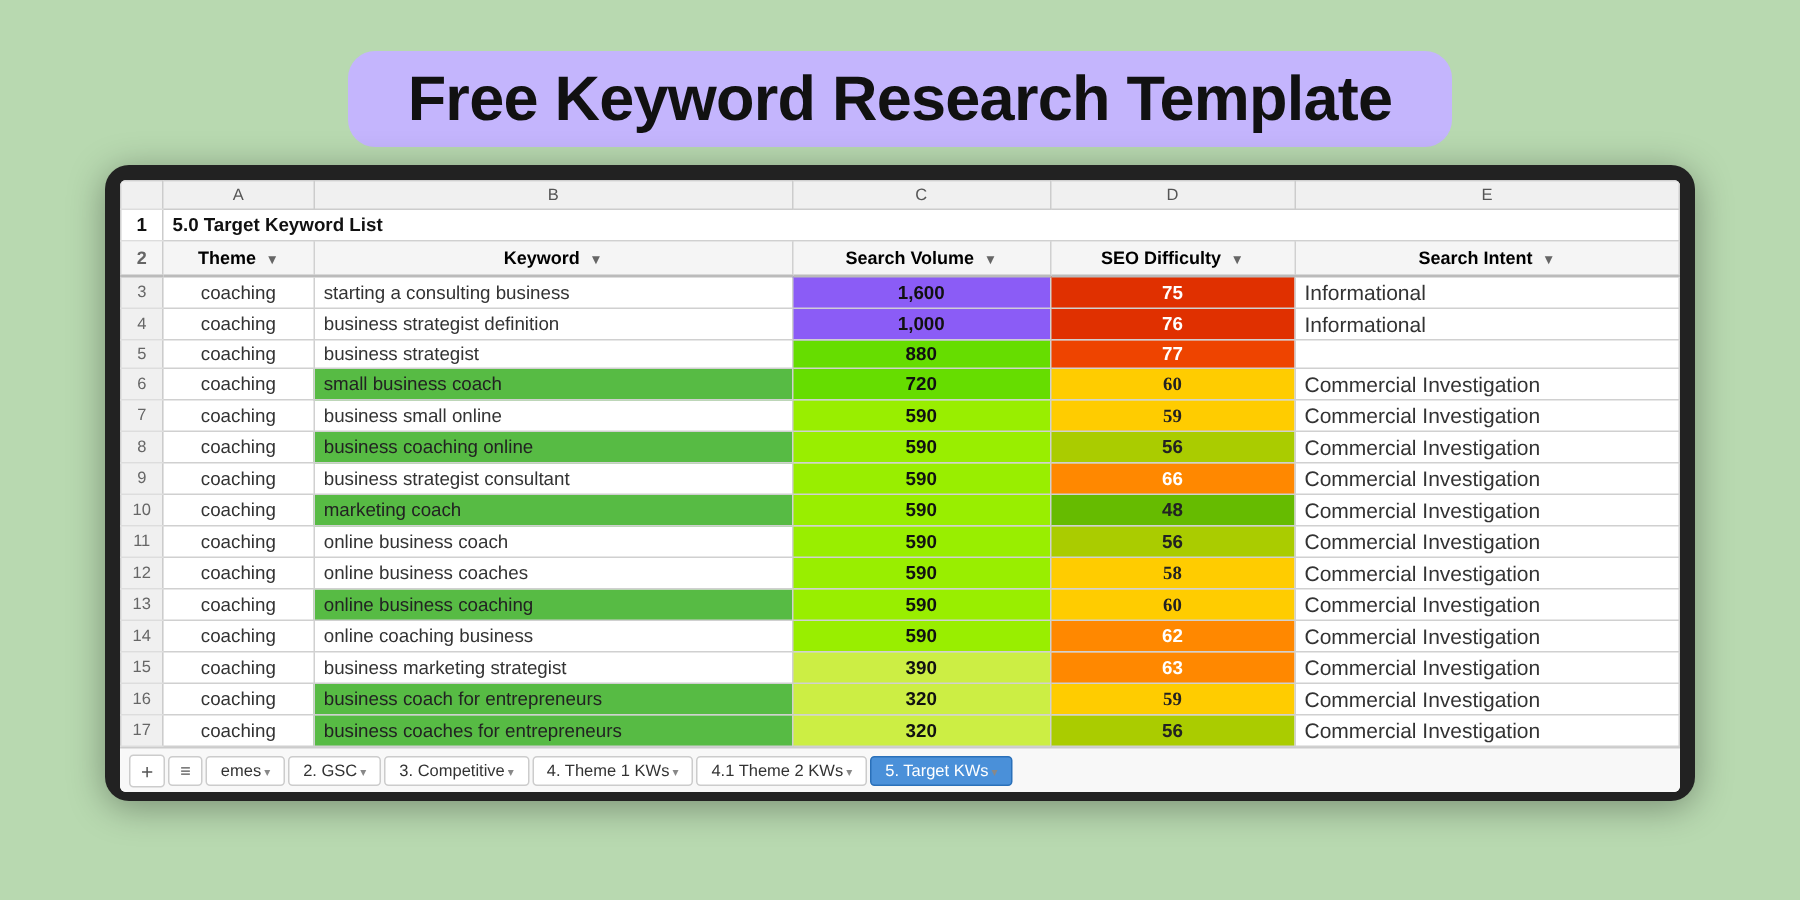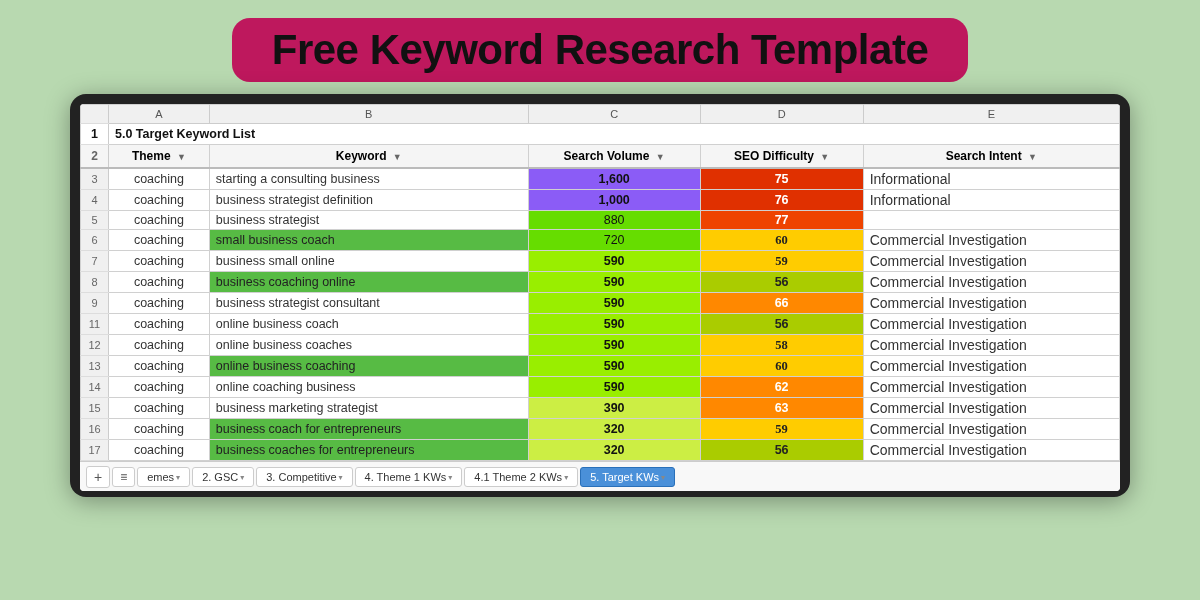--- a/index.html
+++ b/index.html
@@ -9,23 +9,23 @@
       background-color: #b8d9b0;
       display: flex;
       flex-direction: column;
       align-items: center;
       justify-content: flex-start;
       font-family: Arial, sans-serif;
       overflow: hidden;
     }
 
     .title-container {
-      background: #be185d;
+      background: #c4b5fd;
       border-radius: 18px;
-      margin: 18px 0 12px 0;
+      margin: 34px 0 12px 0;
       padding: 8px 40px;
       display: inline-block;
     }
 
     .main-title {
       font-size: 42px;
       font-weight: 900;
       color: #111;
       white-space: nowrap;
       letter-spacing: -0.5px;
@@ -111,21 +111,21 @@
       color: #333;
     }
     .cell-keyword.green-bg {
       background-color: #57bb44;
       color: #222;
     }
     .cell-volume {
       text-align: center;
     }
     .cell-volume.green-bright { background-color: #8b5cf6; color: #111; font-weight: bold; }
-    .cell-volume.green-med { background-color: #66dd00; color: #111; font-weight: normal; margin-left: 41px; }
+    .cell-volume.green-med { background-color: #66dd00; color: #111; font-weight: bold; margin-left: 41px; }
     .cell-volume.green-light { background-color: #99ee00; color: #111; font-weight: bold; }
     .cell-volume.green-pale { background-color: #ccee44; color: #111; font-weight: bold; }
 
     .cell-seo {
       text-align: center;
       font-weight: bold;
     }
     .cell-seo.red-dark { background-color: #e03000; color: white; }
     .cell-seo.red-med { background-color: #ee4400; color: white; }
     .cell-seo.orange { background-color: #ff8800; color: white; }
@@ -289,20 +289,28 @@
           </tr>
           <tr>
             <td class="col-row-num">9</td>
             <td class="cell-theme">coaching</td>
             <td class="cell-keyword">business strategist consultant</td>
             <td class="cell-volume green-light">590</td>
             <td class="cell-seo orange">66</td>
             <td class="cell-intent">Commercial Investigation</td>
           </tr>
           <tr>
+            <td class="col-row-num">10</td>
+            <td class="cell-theme">coaching</td>
+            <td class="cell-keyword green-bg">marketing coach</td>
+            <td class="cell-volume green-light">590</td>
+            <td class="cell-seo green">48</td>
+            <td class="cell-intent">Commercial Investigation</td>
+          </tr>
+          <tr>
             <td class="col-row-num">11</td>
             <td class="cell-theme">coaching</td>
             <td class="cell-keyword">online business coach</td>
             <td class="cell-volume green-light">590</td>
             <td class="cell-seo yellow-green">56</td>
             <td class="cell-intent">Commercial Investigation</td>
           </tr>
           <tr>
             <td class="col-row-num">12</td>
             <td class="cell-theme">coaching</td>

